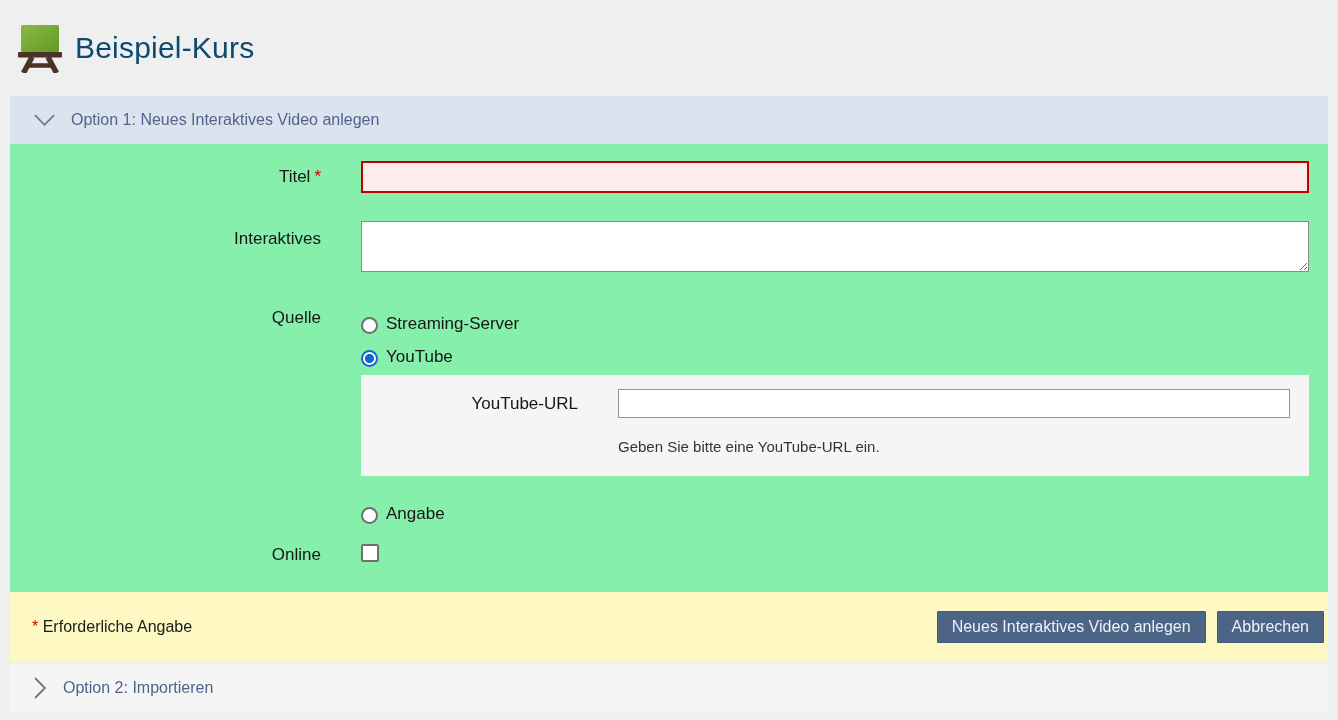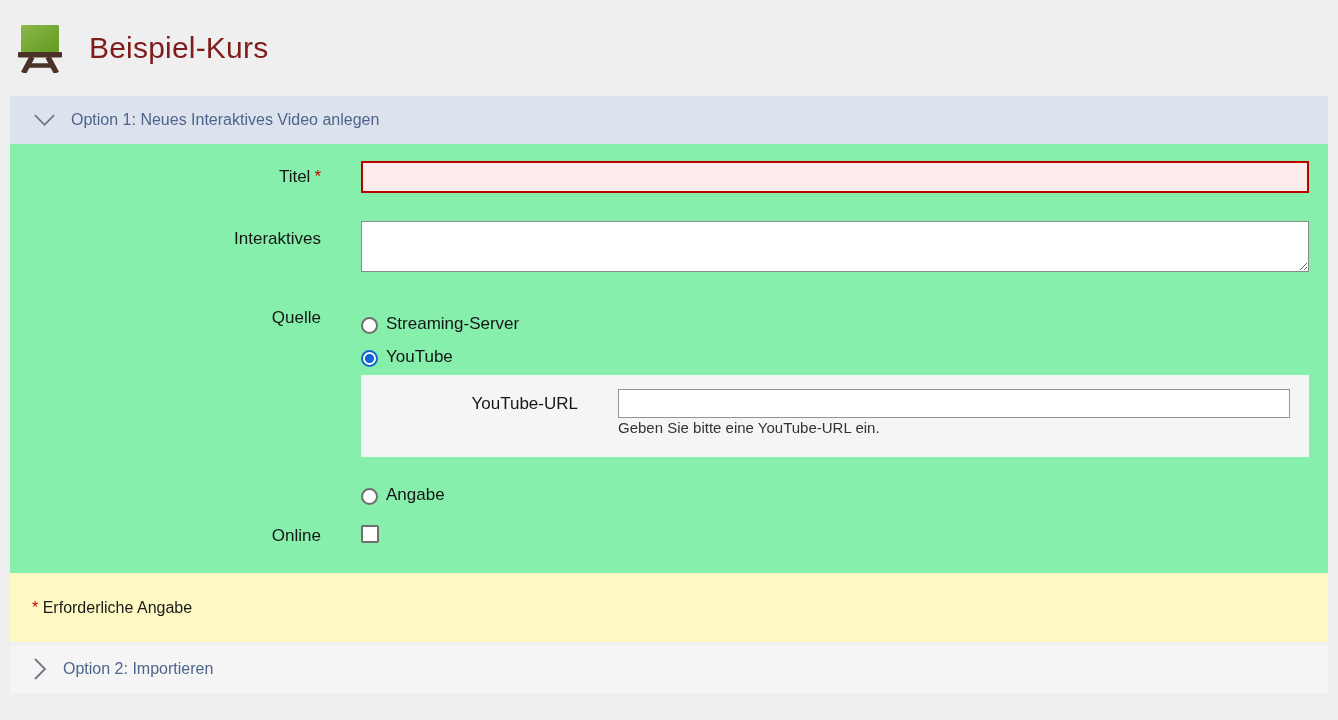--- a/index.html
+++ b/index.html
@@ -13,24 +13,24 @@
 
   
   .app-header {
     height: 96px;
     display: flex;
     align-items: center;
     padding-left: 17px;
   }
   .course-icon { width: 46px; height: 49px; flex: 0 0 auto; }
   .page-title {
-    margin-left: 26px;
+    margin-left: 12px;
     font-size: 30px;
     font-weight: 400;
-    color: #7f1d1d;
+    color: #0c4a6e;
     letter-spacing: 0.2px;
   }
 
   
   .content { margin: 0 10px; width: 1318px; }
 
   
   .acc-header {
     height: 48px;
     display: flex;
@@ -125,21 +125,21 @@
   }
   .yt-field-col { margin-left: 40px; }
   .input-yt {
     width: 672px; height: 29px;
     border: 1px solid #949494;
     background: #ffffff;
     font-size: 15px;
     padding: 0 8px;
     outline: none;
   }
-  .yt-hint { margin-top: 1px; font-size: 15px; color: #333333; }
+  .yt-hint { margin-top: 20px; font-size: 15px; color: #333333; }
 
   .vimeo-wrap { margin-top: 15px; }
 
   input[type="checkbox"] {
     -webkit-appearance: none; appearance: none;
     width: 18px; height: 18px;
     border: 2px solid #6f6f6f;
     border-radius: 2px;
     background: #ffffff;
     cursor: pointer;
@@ -262,20 +262,24 @@
         </div>
       </div>
 
     </div>
 
     <div class="form-footer">
       <div class="required-note">
         <span class="star">*</span>
         <span>Erforderliche Angabe</span>
       </div>
+      <div class="btn-group">
+        <button class="btn">Neues Interaktives Video anlegen</button>
+        <button class="btn">Abbrechen</button>
+      </div>
     </div>
 
     <div class="acc-header closed">
       <span class="chev">
         <svg width="15" height="24" viewBox="0 0 15 24">
             <polyline points="2,2 12,12 2,22" fill="none" stroke="#6c7683" stroke-width="1.8"></polyline>
           </svg>
       </span>
       <span class="acc-label">Option 2: Importieren</span>
     </div>

